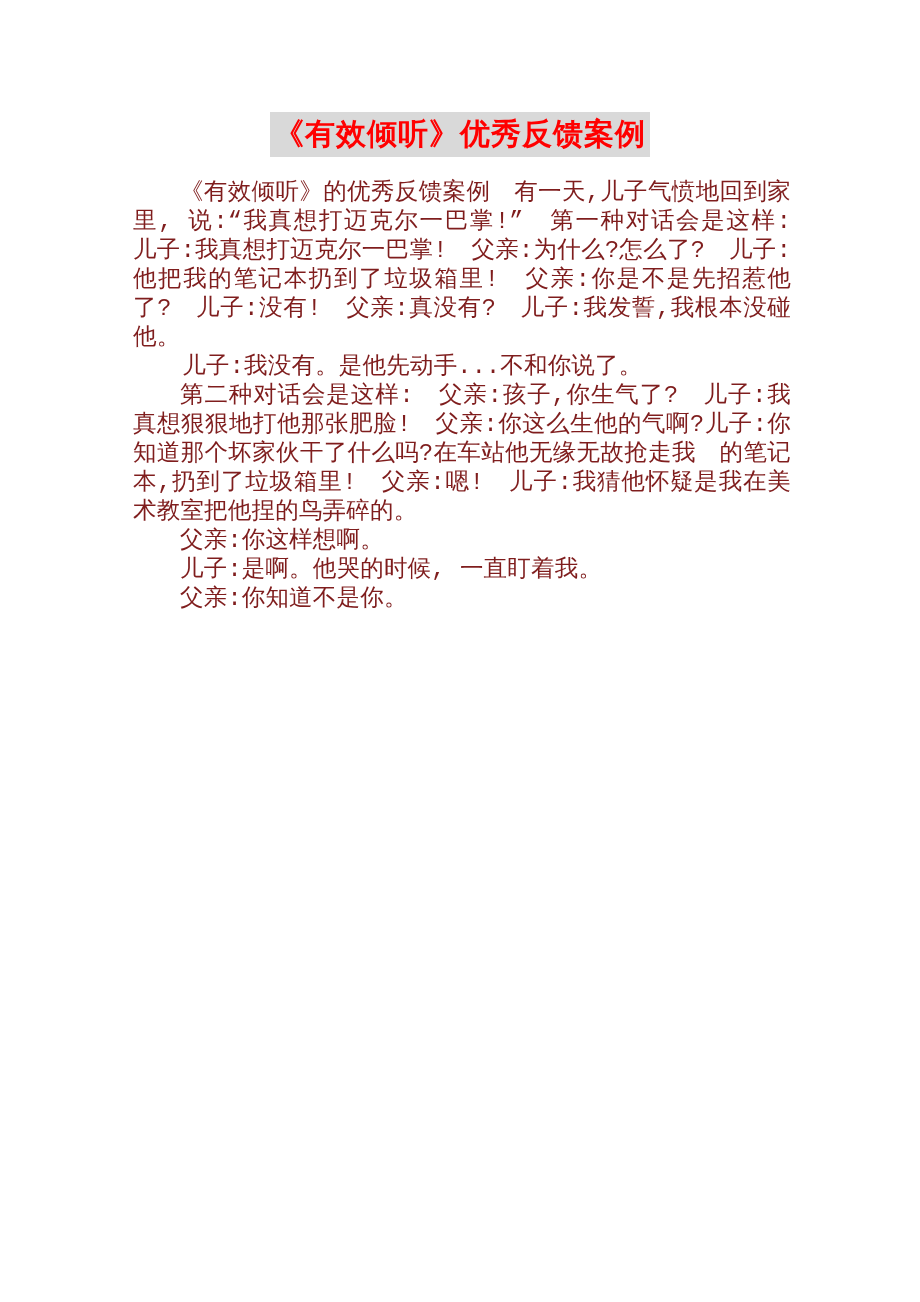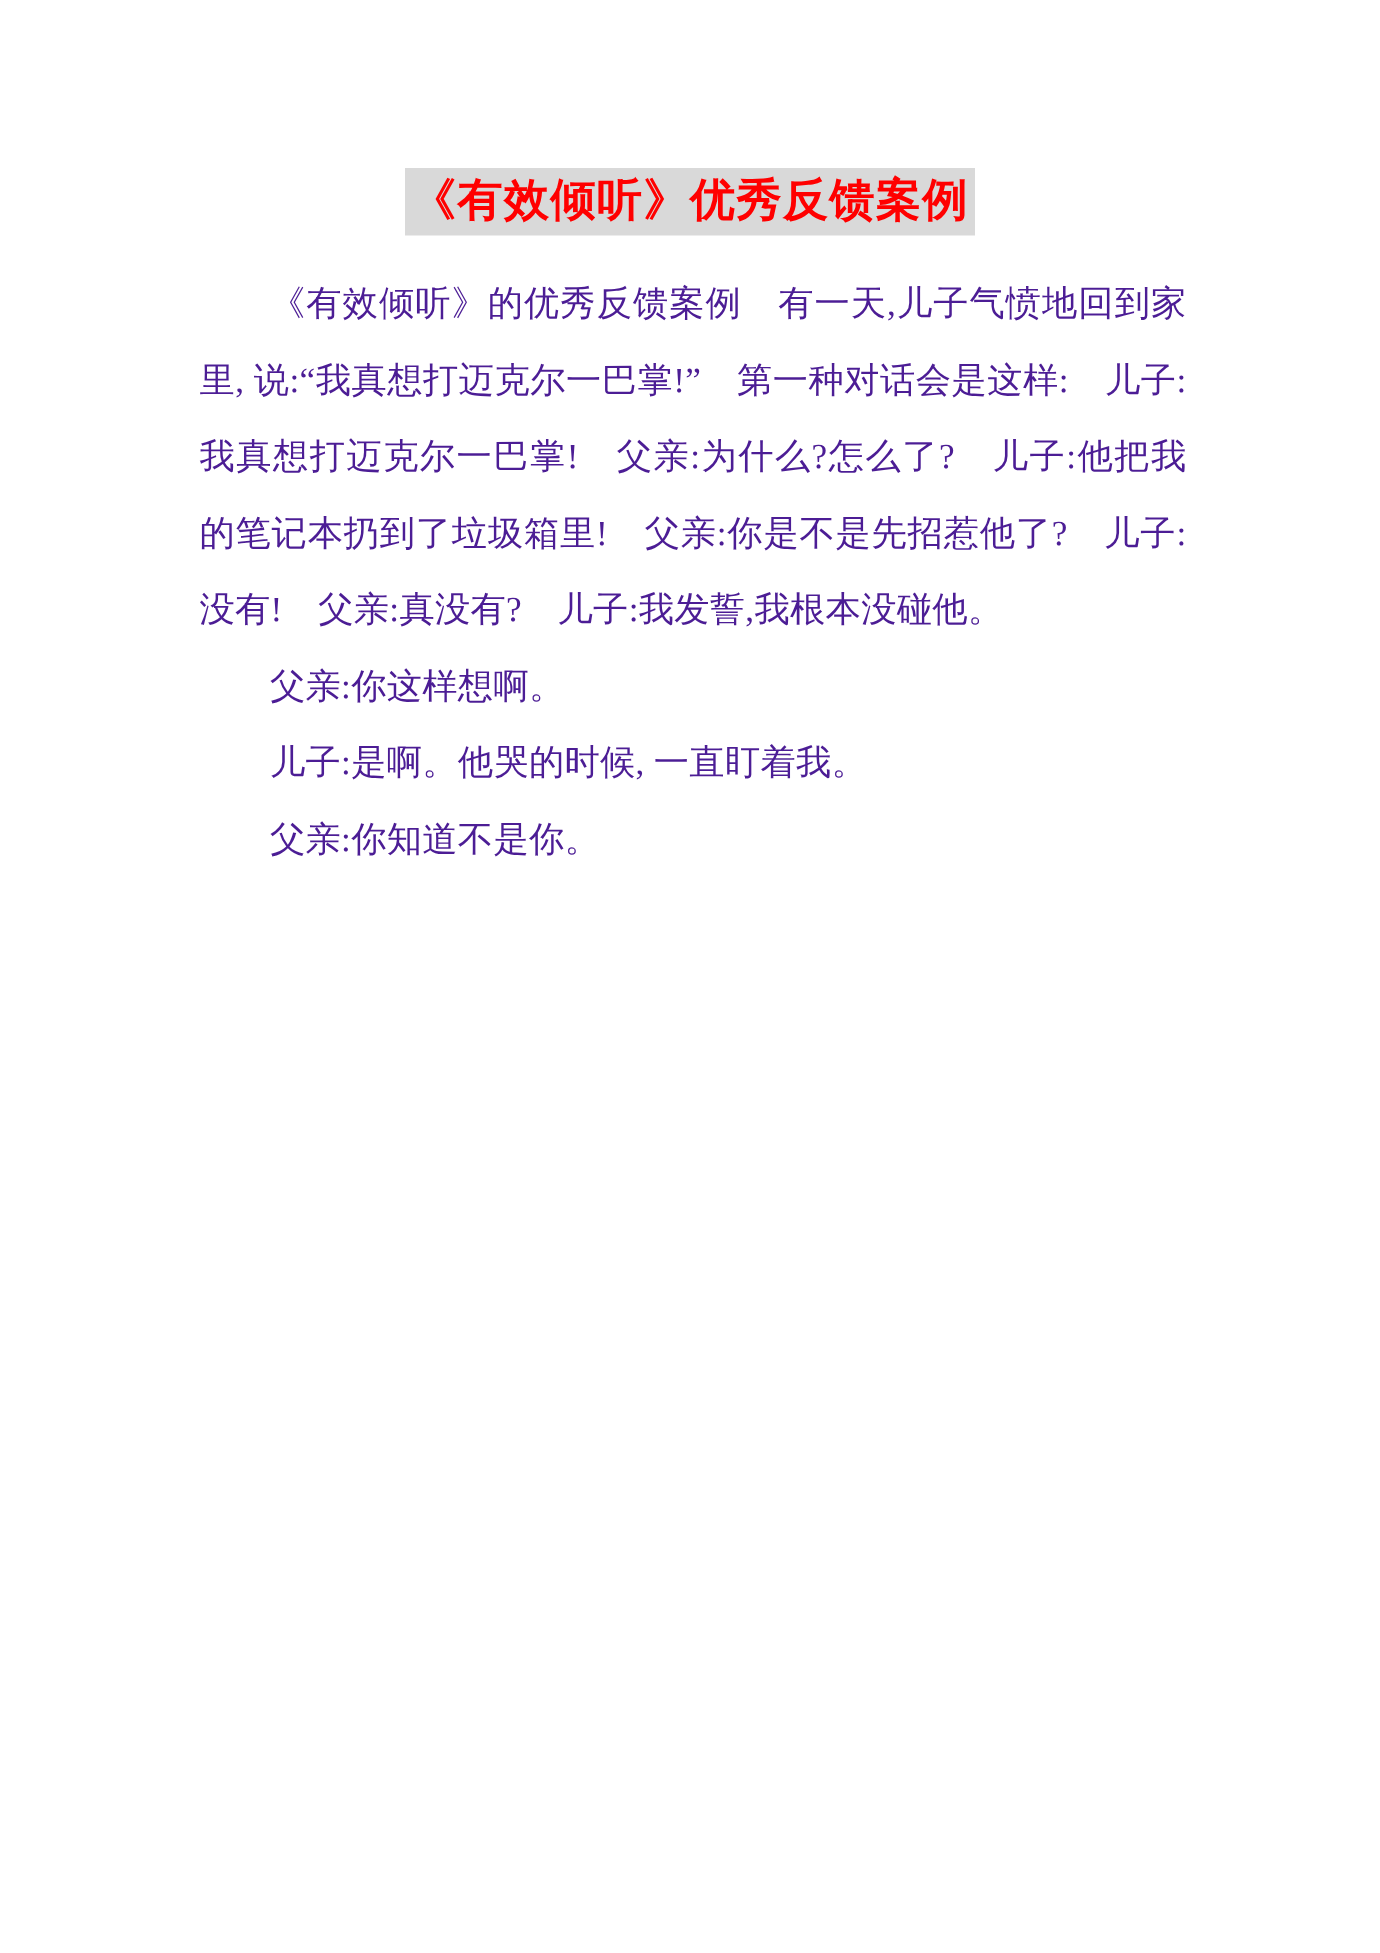--- a/index.html
+++ b/index.html
@@ -40,27 +40,27 @@
   
   .body-area {
     position: absolute;
     top: 178px;
     left: 133px;
     width: 658px;
   }
   p.para {
     margin: 0 0 0 0;
     font-size: 23.5px;
-    line-height: 51px;
-    color: #4c1d95;
+    line-height: 29px;
+    color: #7f1d1d;
     text-align: justify;
     text-justify: inter-ideograph;
     text-indent: 2em;
     letter-spacing: 0.2px;
-    font-family: Liberation Serif, serif;
+    font-family: Liberation Mono, monospace;
   }
   p.para.flush {
     text-indent: 2.1em;
   }
   p.para.last-line-left {
     text-align: left;
   }
 
   
   .page-number {
@@ -78,20 +78,22 @@
 <body>
 
 <div class="page">
 
   <div class="title-row">
     <span class="doc-title">《有效倾听》优秀反馈案例</span>
   </div>
 
   <div class="body-area">
     <p class="para">《有效倾听》的优秀反馈案例　有一天,儿子气愤地回到家里, 说:“我真想打迈克尔一巴掌!”　第一种对话会是这样:　儿子:我真想打迈克尔一巴掌!　父亲:为什么?怎么了?　儿子:他把我的笔记本扔到了垃圾箱里!　父亲:你是不是先招惹他了?　儿子:没有!　父亲:真没有?　儿子:我发誓,我根本没碰他。</p>
+    <p class="para flush last-line-left">儿子:我没有。是他先动手...不和你说了。</p>
+    <p class="para">第二种对话会是这样:　父亲:孩子,你生气了?　儿子:我真想狠狠地打他那张肥脸!　父亲:你这么生他的气啊?儿子:你知道那个坏家伙干了什么吗?在车站他无缘无故抢走我　的笔记本,扔到了垃圾箱里!　父亲:嗯!　儿子:我猜他怀疑是我在美术教室把他捏的鸟弄碎的。</p>
     <p class="para last-line-left">父亲:你这样想啊。</p>
     <p class="para last-line-left">儿子:是啊。他哭的时候, 一直盯着我。</p>
     <p class="para last-line-left">父亲:你知道不是你。</p>
   </div>
 
   <div class="page-number">1</div>
 
 </div>
 
 </body></html>

